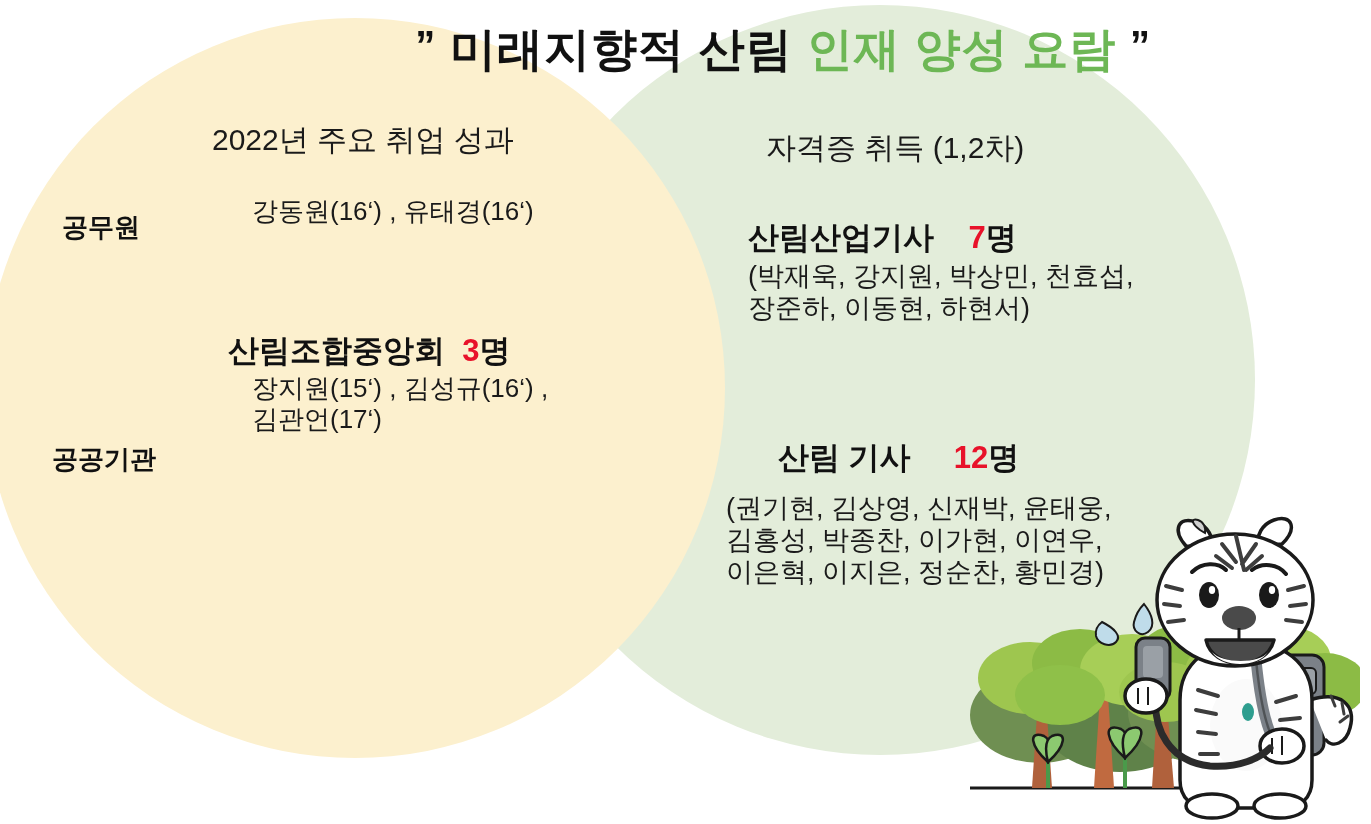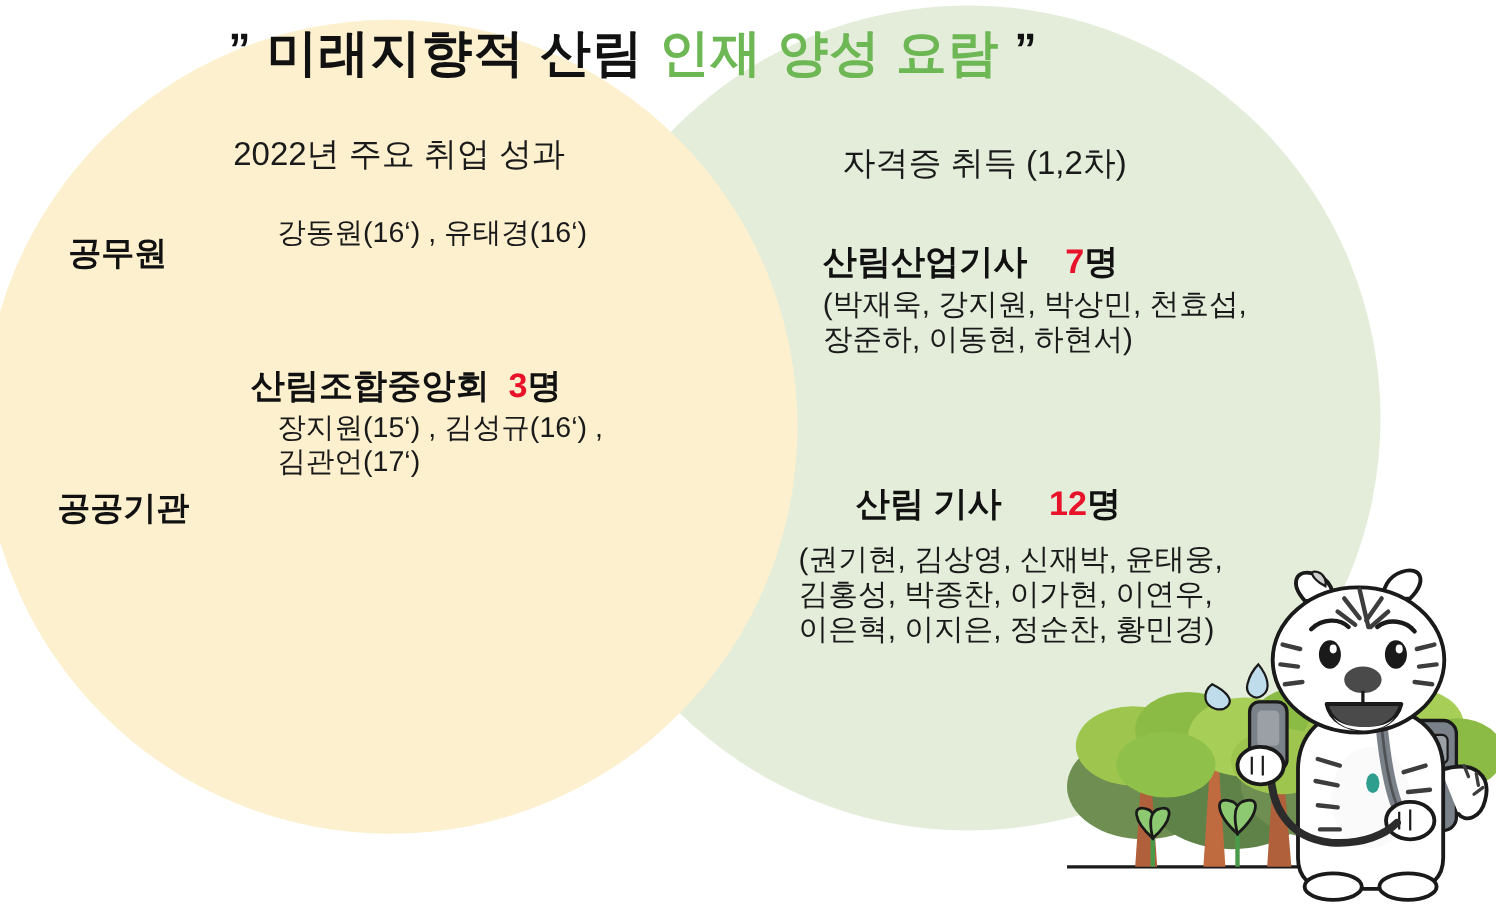--- a/index.html
+++ b/index.html
@@ -39,21 +39,21 @@
     background: #fcf0ce;
     z-index: 2;
   }
 
   
   #title {
     position: absolute;
     left: 0;
     top: 25px;
     width: 1151px;
-    text-align: center;
+    text-align: right;
     z-index: 10;
     white-space: nowrap;
     font-weight: bold;
     font-size: 46px;
     letter-spacing: 1px;
     line-height: 1;
   }
   #title .quote {
     font-size: 40px;
     font-weight: bold;
@@ -66,21 +66,21 @@
   
   .layer { position: absolute; z-index: 10; }
 
   .section-head {
     font-size: 30px;
     color: #1a1a1a;
     font-weight: normal;
     white-space: nowrap;
   }
   .cat-label {
-    font-size: 30px;
+    font-size: 26px;
     font-weight: bold;
     color: #111111;
     white-space: nowrap;
   }
   .org-line {
     font-size: 31px;
     font-weight: bold;
     color: #111111;
     white-space: nowrap;
     line-height: 1.15;

